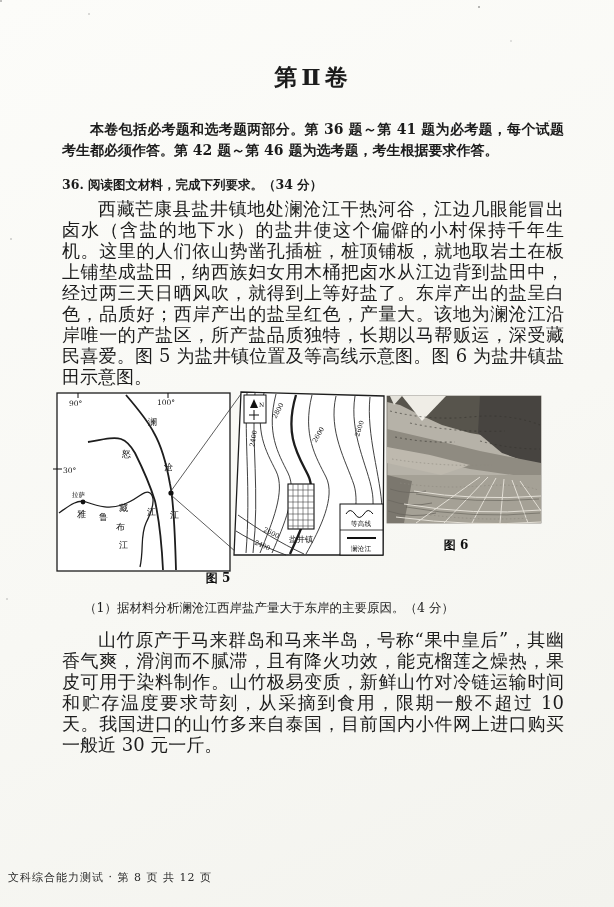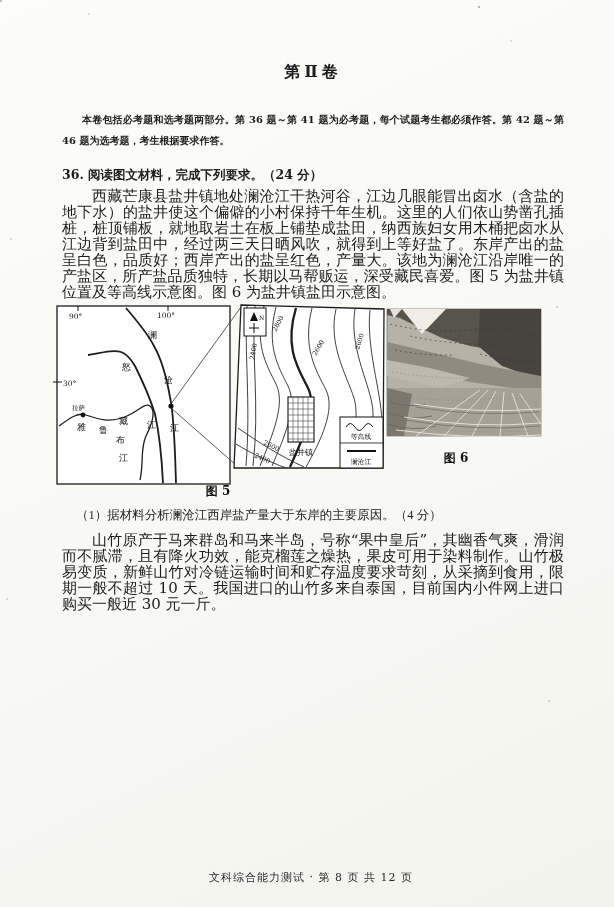--- a/index.html
+++ b/index.html
@@ -4,37 +4,37 @@
 <style>
   html,body{margin:0;padding:0;background:#e9e9e6;}
   .page{
     position:relative;width:614px;height:907px;overflow:hidden;
     background:linear-gradient(155deg,#fcfcf9 0%,#f8f8f4 55%,#f3f3ee 100%);
     font-family:"DejaVu Serif","Liberation Serif",serif;
     color:#1c1c1c;box-sizing:border-box;
     padding:0 50px 0 62px;
   }
   .page-title{
-    margin:62px 0 0 0;text-align:center;font-size:16px;font-weight:bold;
+    margin:62px 0 0 0;text-align:center;font-size:23px;font-weight:bold;
     letter-spacing:4px;
   }
   .instructions{
-    margin:26px 0 0 0;font-size:10px;font-weight:bold;line-height:21px;
+    margin:26px 0 0 0;font-size:14px;font-weight:bold;line-height:21px;
     text-indent:2em;text-align:justify;
   }
   .q-header{margin:16px 0 0 0;font-size:12.5px;font-weight:600;}
   .material{
-    margin:4px 0 0 0;font-size:15px;line-height:16px;text-indent:2em;
+    margin:4px 0 0 0;font-size:18px;line-height:21px;text-indent:2em;
     text-align:justify;
   }
   .figure-svg{display:block;margin:2px 0 0 -12px;}
   .subquestions{margin:2px 0 0 14px;}
-  .subq{margin:0;font-size:12.5px;line-height:26px;font-family:Liberation Serif, serif;}
+  .subq{margin:8px;font-size:12.5px;line-height:26px;}
   .footer{
-    position:absolute;left:8px;right:0;bottom:22px;text-align:center;
+    position:absolute;left:8px;right:0;bottom:22px;text-align:left;
     font-size:11px;color:#2a2a2a;letter-spacing:1px;
   }
   .specks{position:absolute;top:0;left:0;width:2px;height:2px;border-radius:50%;
     background:rgba(70,70,70,.45);
     box-shadow:478px 6px 0 0 rgba(70,70,70,.5), 88px 13px 0 0 rgba(120,120,120,.35),
       548px 120px 0 0 rgba(100,100,100,.3), 10px 238px 0 0 rgba(110,110,110,.35),
       556px 306px 0 0 rgba(90,90,90,.3), 6px 598px 0 0 rgba(110,110,110,.3),
       548px 700px 0 0 rgba(100,100,100,.3), 510px 40px 0 0 rgba(130,130,130,.3);
   }
   
@@ -48,21 +48,21 @@
 <body>
 
 <div class="page">
   <div class="specks"></div>
 
   <h1 class="page-title">第Ⅱ卷</h1>
 
   <p class="instructions">本卷包括必考题和选考题两部分。第 36 题～第 41 题为必考题，每个试题考生都必须作答。第 42 题～第 46 题为选考题，考生根据要求作答。</p>
 
   <section>
-    <p class="q-header">36. 阅读图文材料，完成下列要求。（24 分）</p>
+    <p class="q-header">36. 阅读图文材料，完成下列要求。（34 分）</p>
     <p class="material">西藏芒康县盐井镇地处澜沧江干热河谷，江边几眼能冒出卤水（含盐的地下水）的盐井使这个偏僻的小村保持千年生机。这里的人们依山势凿孔插桩，桩顶铺板，就地取岩土在板上铺垫成盐田，纳西族妇女用木桶把卤水从江边背到盐田中，经过两三天日晒风吹，就得到上等好盐了。东岸产出的盐呈白色，品质好；西岸产出的盐呈红色，产量大。该地为澜沧江沿岸唯一的产盐区，所产盐品质独特，长期以马帮贩运，深受藏民喜爱。图 5 为盐井镇位置及等高线示意图。图 6 为盐井镇盐田示意图。</p>
 
     <svg class="figure-svg" width="537" height="198" viewBox="0 0 537 198">
 
       <g>
         <rect class="frame" x="7" y="4" width="173" height="178"></rect>
         <line x1="28" y1="4" x2="28" y2="9" stroke="#111" stroke-width="1"></line>
         <line x1="118" y1="4" x2="118" y2="9" stroke="#111" stroke-width="1"></line>
         <line x1="3" y1="80" x2="12" y2="80" stroke="#111" stroke-width="1"></line>
         <text class="maplabel" x="19" y="17" font-size="7.5">90°</text>

